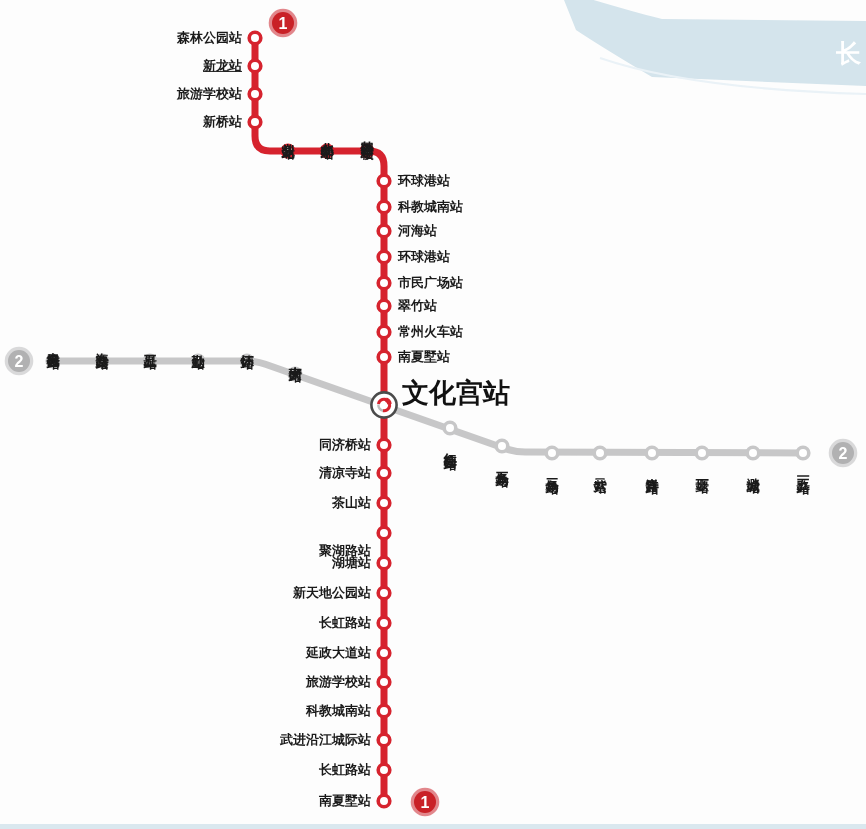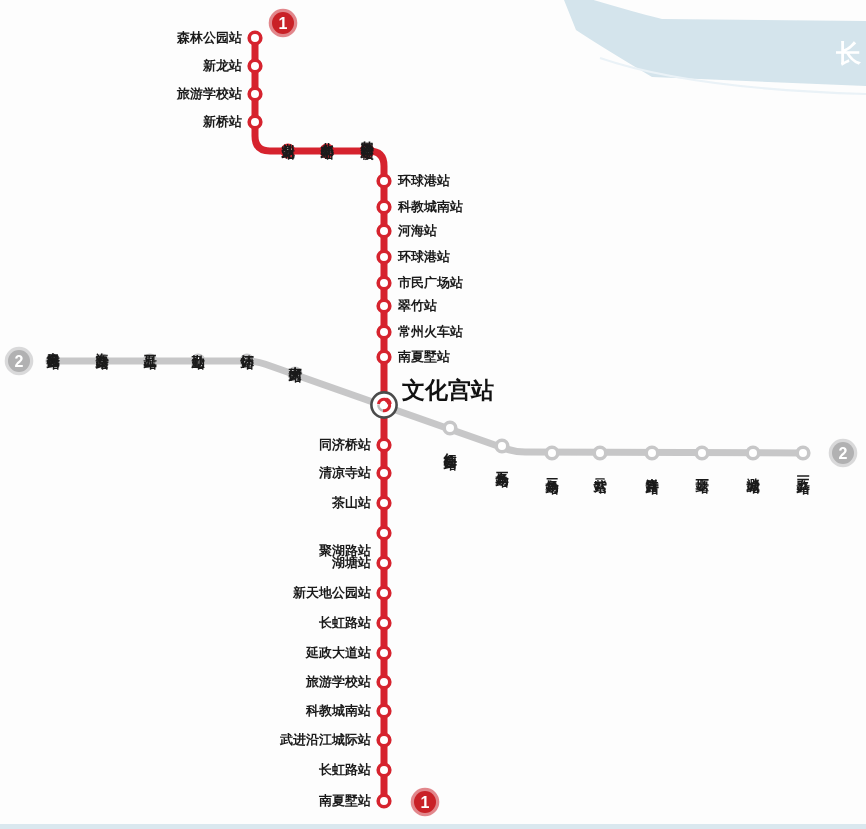--- a/index.html
+++ b/index.html
@@ -11,21 +11,21 @@
   #map-svg { position:absolute; left:0; top:0; }
   #labels { position:absolute; left:0; top:0; width:866px; height:829px; pointer-events:none; }
   .st-label {
     position:absolute; font-size:13px; font-weight:700; color:#1a1a1a;
     white-space:nowrap; line-height:1.05;
   }
   .h-left  { transform:translate(-100%,-52%); }
   .h-right { transform:translateY(-52%); }
   .v-above { writing-mode:vertical-rl; text-orientation:upright; transform:translate(-50%,-100%); letter-spacing:1px; }
   .v-below { writing-mode:vertical-rl; text-orientation:upright; transform:translateX(-50%); letter-spacing:1px; }
-  .big-label { position:absolute; font-size:23px; font-weight:700; color:#111; white-space:nowrap; }
+  .big-label { position:absolute; font-size:27px; font-weight:700; color:#111; white-space:nowrap; }
   .river-label { position:absolute; font-size:25px; font-weight:700; color:#ffffff; }
   #map-svg text.badge-num {
     font-family:"Liberation Sans","DejaVu Sans",sans-serif;
     font-size:16px; font-weight:700; fill:#ffffff; text-anchor:middle;
   }
 </style>
 </head>
 <body>
 
 <div id="map-root">
@@ -99,21 +99,21 @@
         <text x="19" y="366.6" class="badge-num">2</text>
       </g>
       <g>
         <circle cx="843" cy="453" r="14.3" fill="#d9d9da"></circle>
         <circle cx="843" cy="453" r="11" fill="#b1b1b2"></circle>
         <text x="843" y="458.6" class="badge-num">2</text>
       </g>
     </svg>
   <div id="labels">
       <div class="st-label h-left" style="left: 242px; top: 38px;">森林公园站</div>
-      <div class="st-label h-left" style="left: 242px; top: 66px;">新龙站</div>
+      <div class="st-label h-left" style="left: 242px; top: 66px; text-decoration: underline;">新龙站</div>
       <div class="st-label h-left" style="left: 242px; top: 94px;">旅游学校站</div>
       <div class="st-label h-left" style="left: 242px; top: 122px;">新桥站</div>
       <div class="st-label v-above" style="left: 288px; top: 137px;">常州北站</div>
       <div class="st-label v-above" style="left: 327px; top: 137px;">北郊中学站</div>
       <div class="st-label v-above" style="left: 367px; top: 137px;">外国语学校站</div>
       <div class="st-label h-right" style="left: 398px; top: 181px;">环球港站</div>
       <div class="st-label h-right" style="left: 398px; top: 207px;">科教城南站</div>
       <div class="st-label h-right" style="left: 398px; top: 231px;">河海站</div>
       <div class="st-label h-right" style="left: 398px; top: 257px;">环球港站</div>
       <div class="st-label h-right" style="left: 398px; top: 283px;">市民广场站</div>

